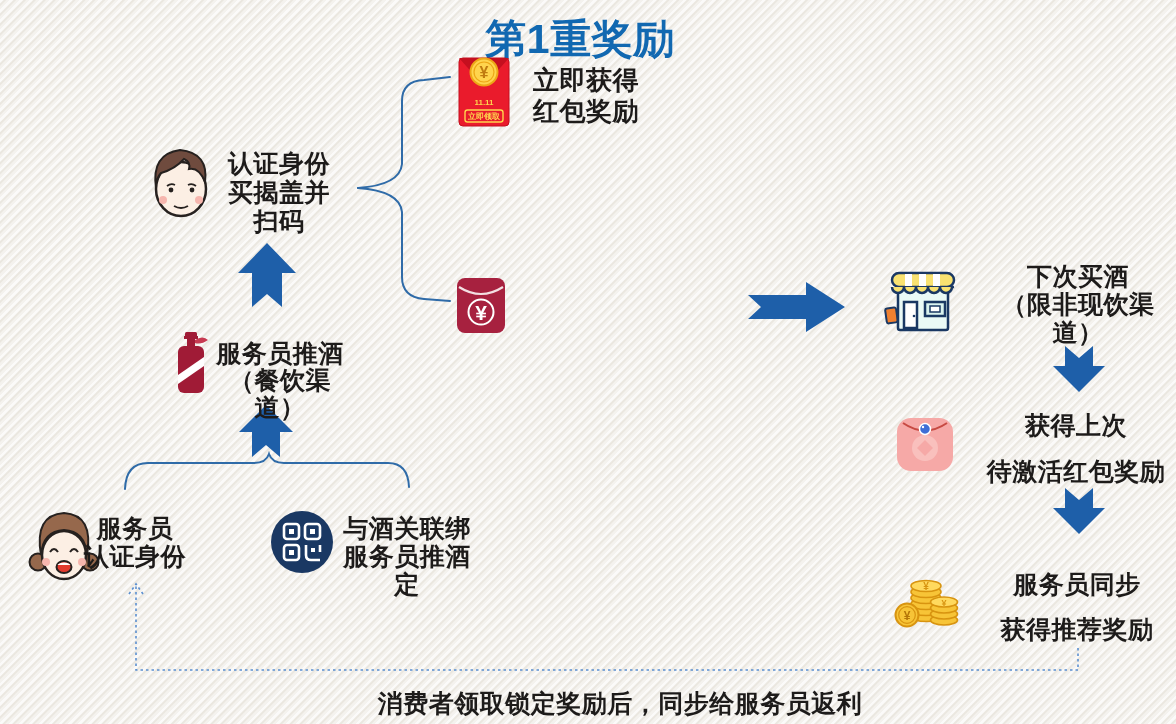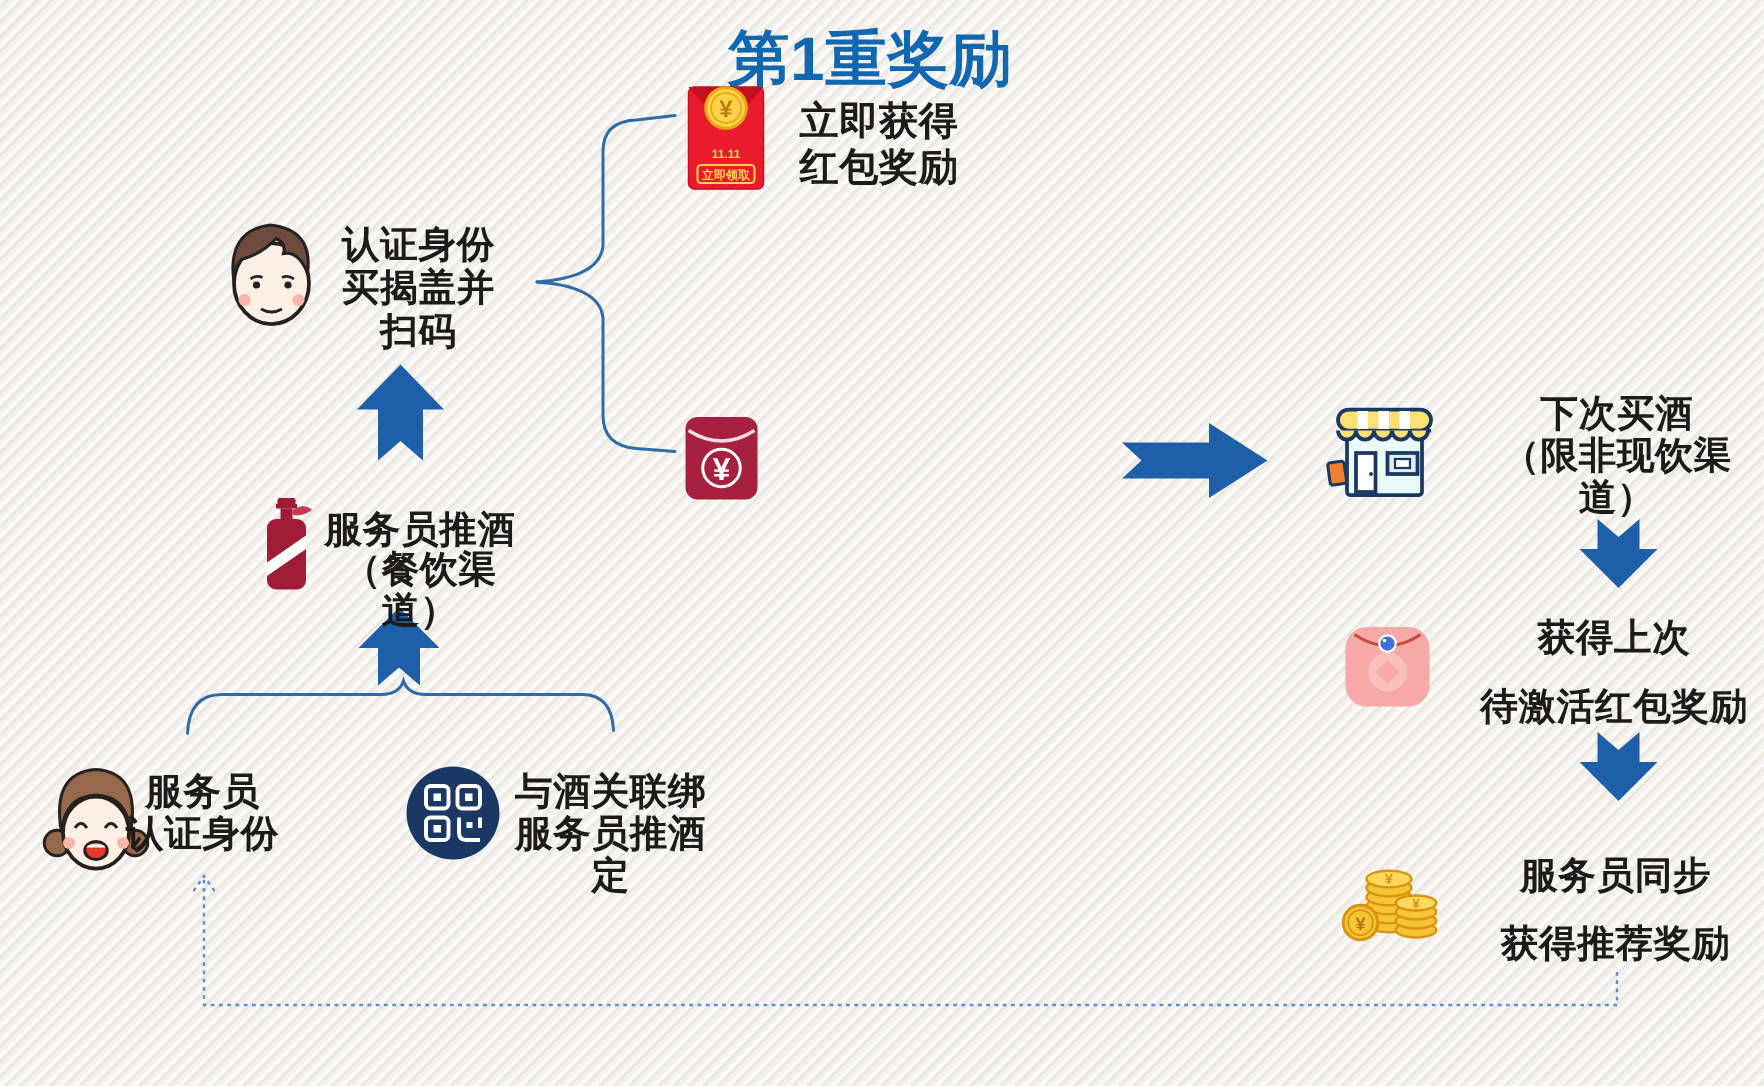--- a/index.html
+++ b/index.html
@@ -190,14 +190,15 @@
     <circle cx="13" cy="53" r="11.5" fill="#f7c437" stroke="#d89410" stroke-width="2"></circle>
     <circle cx="13" cy="53" r="8.3" fill="none" stroke="#d89410" stroke-width="1.2"></circle>
     <text x="13" y="58" font-size="12" font-weight="bold" fill="#b47508" text-anchor="middle">¥</text>
   </svg>
 
   <div class="t fs25 abs" style="left:972px;top:562px;width:210px;line-height:45px;">
     <div>服务员同步</div>
     <div>获得推荐奖励</div>
   </div>
 
+  <div class="t fs25 abs" style="left:300px;top:687px;width:640px;">消费者领取锁定奖励后，同步给服务员返利</div>
 
 </div>
 
 </body></html>

